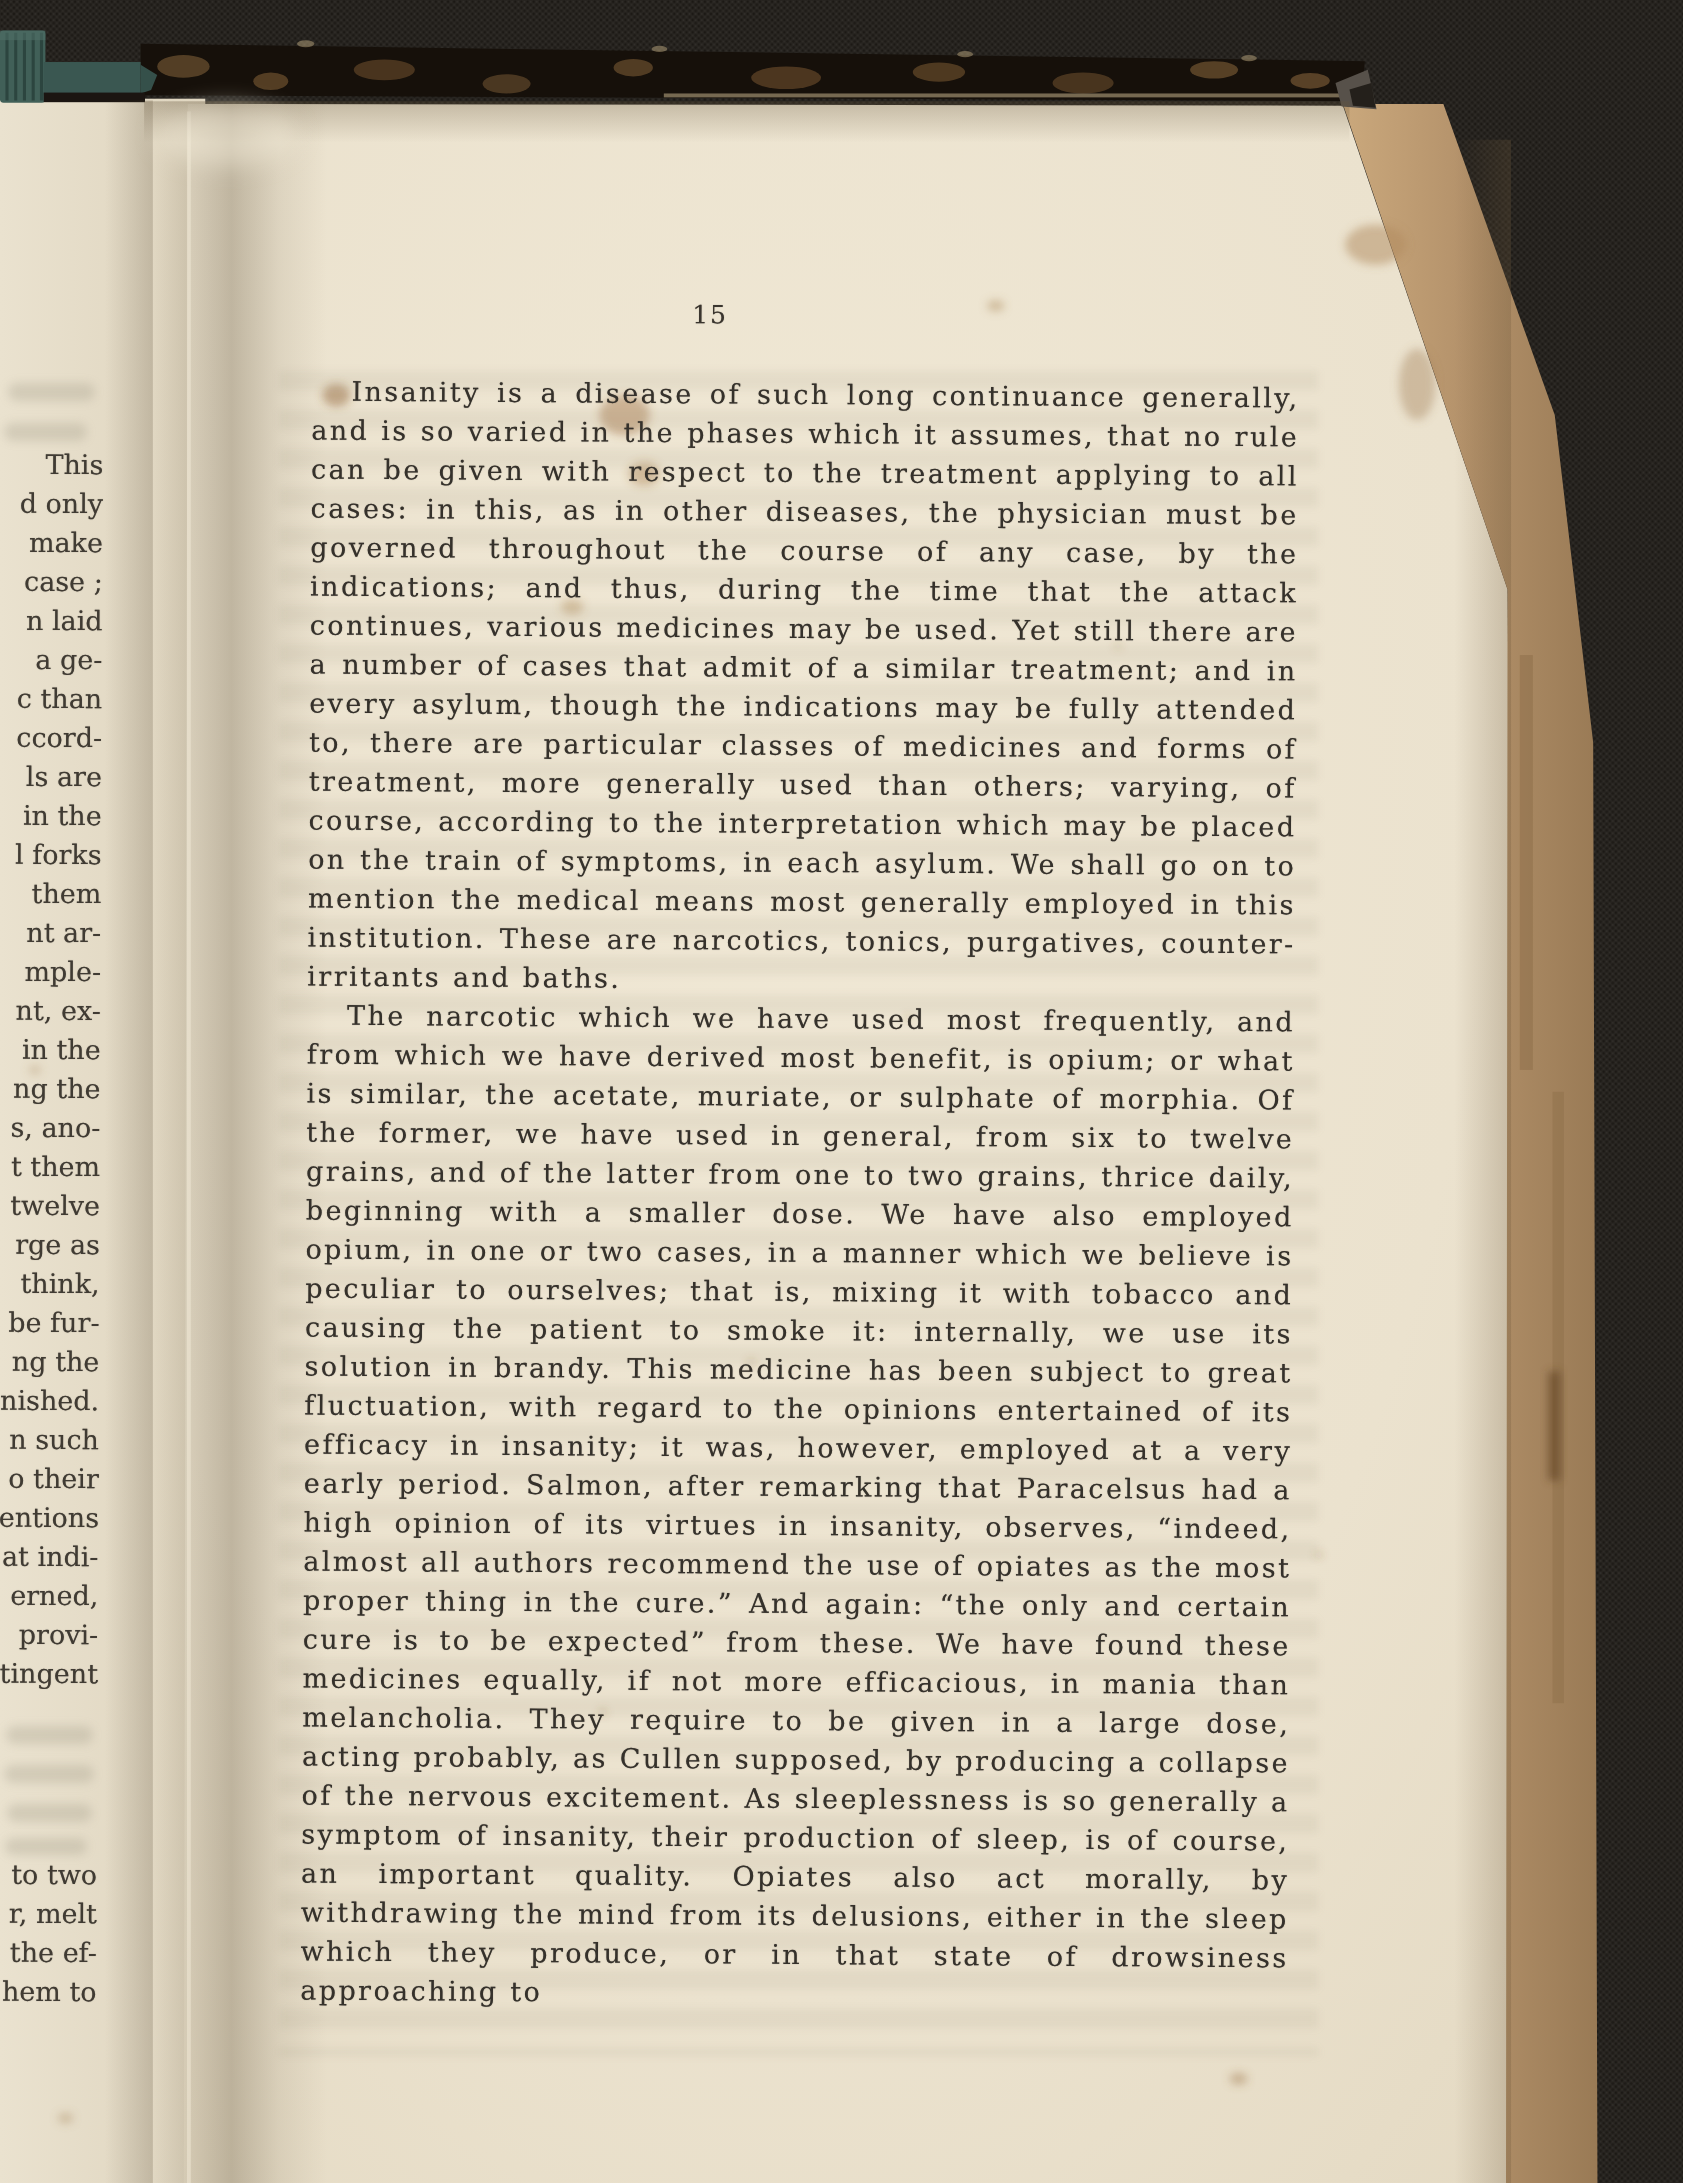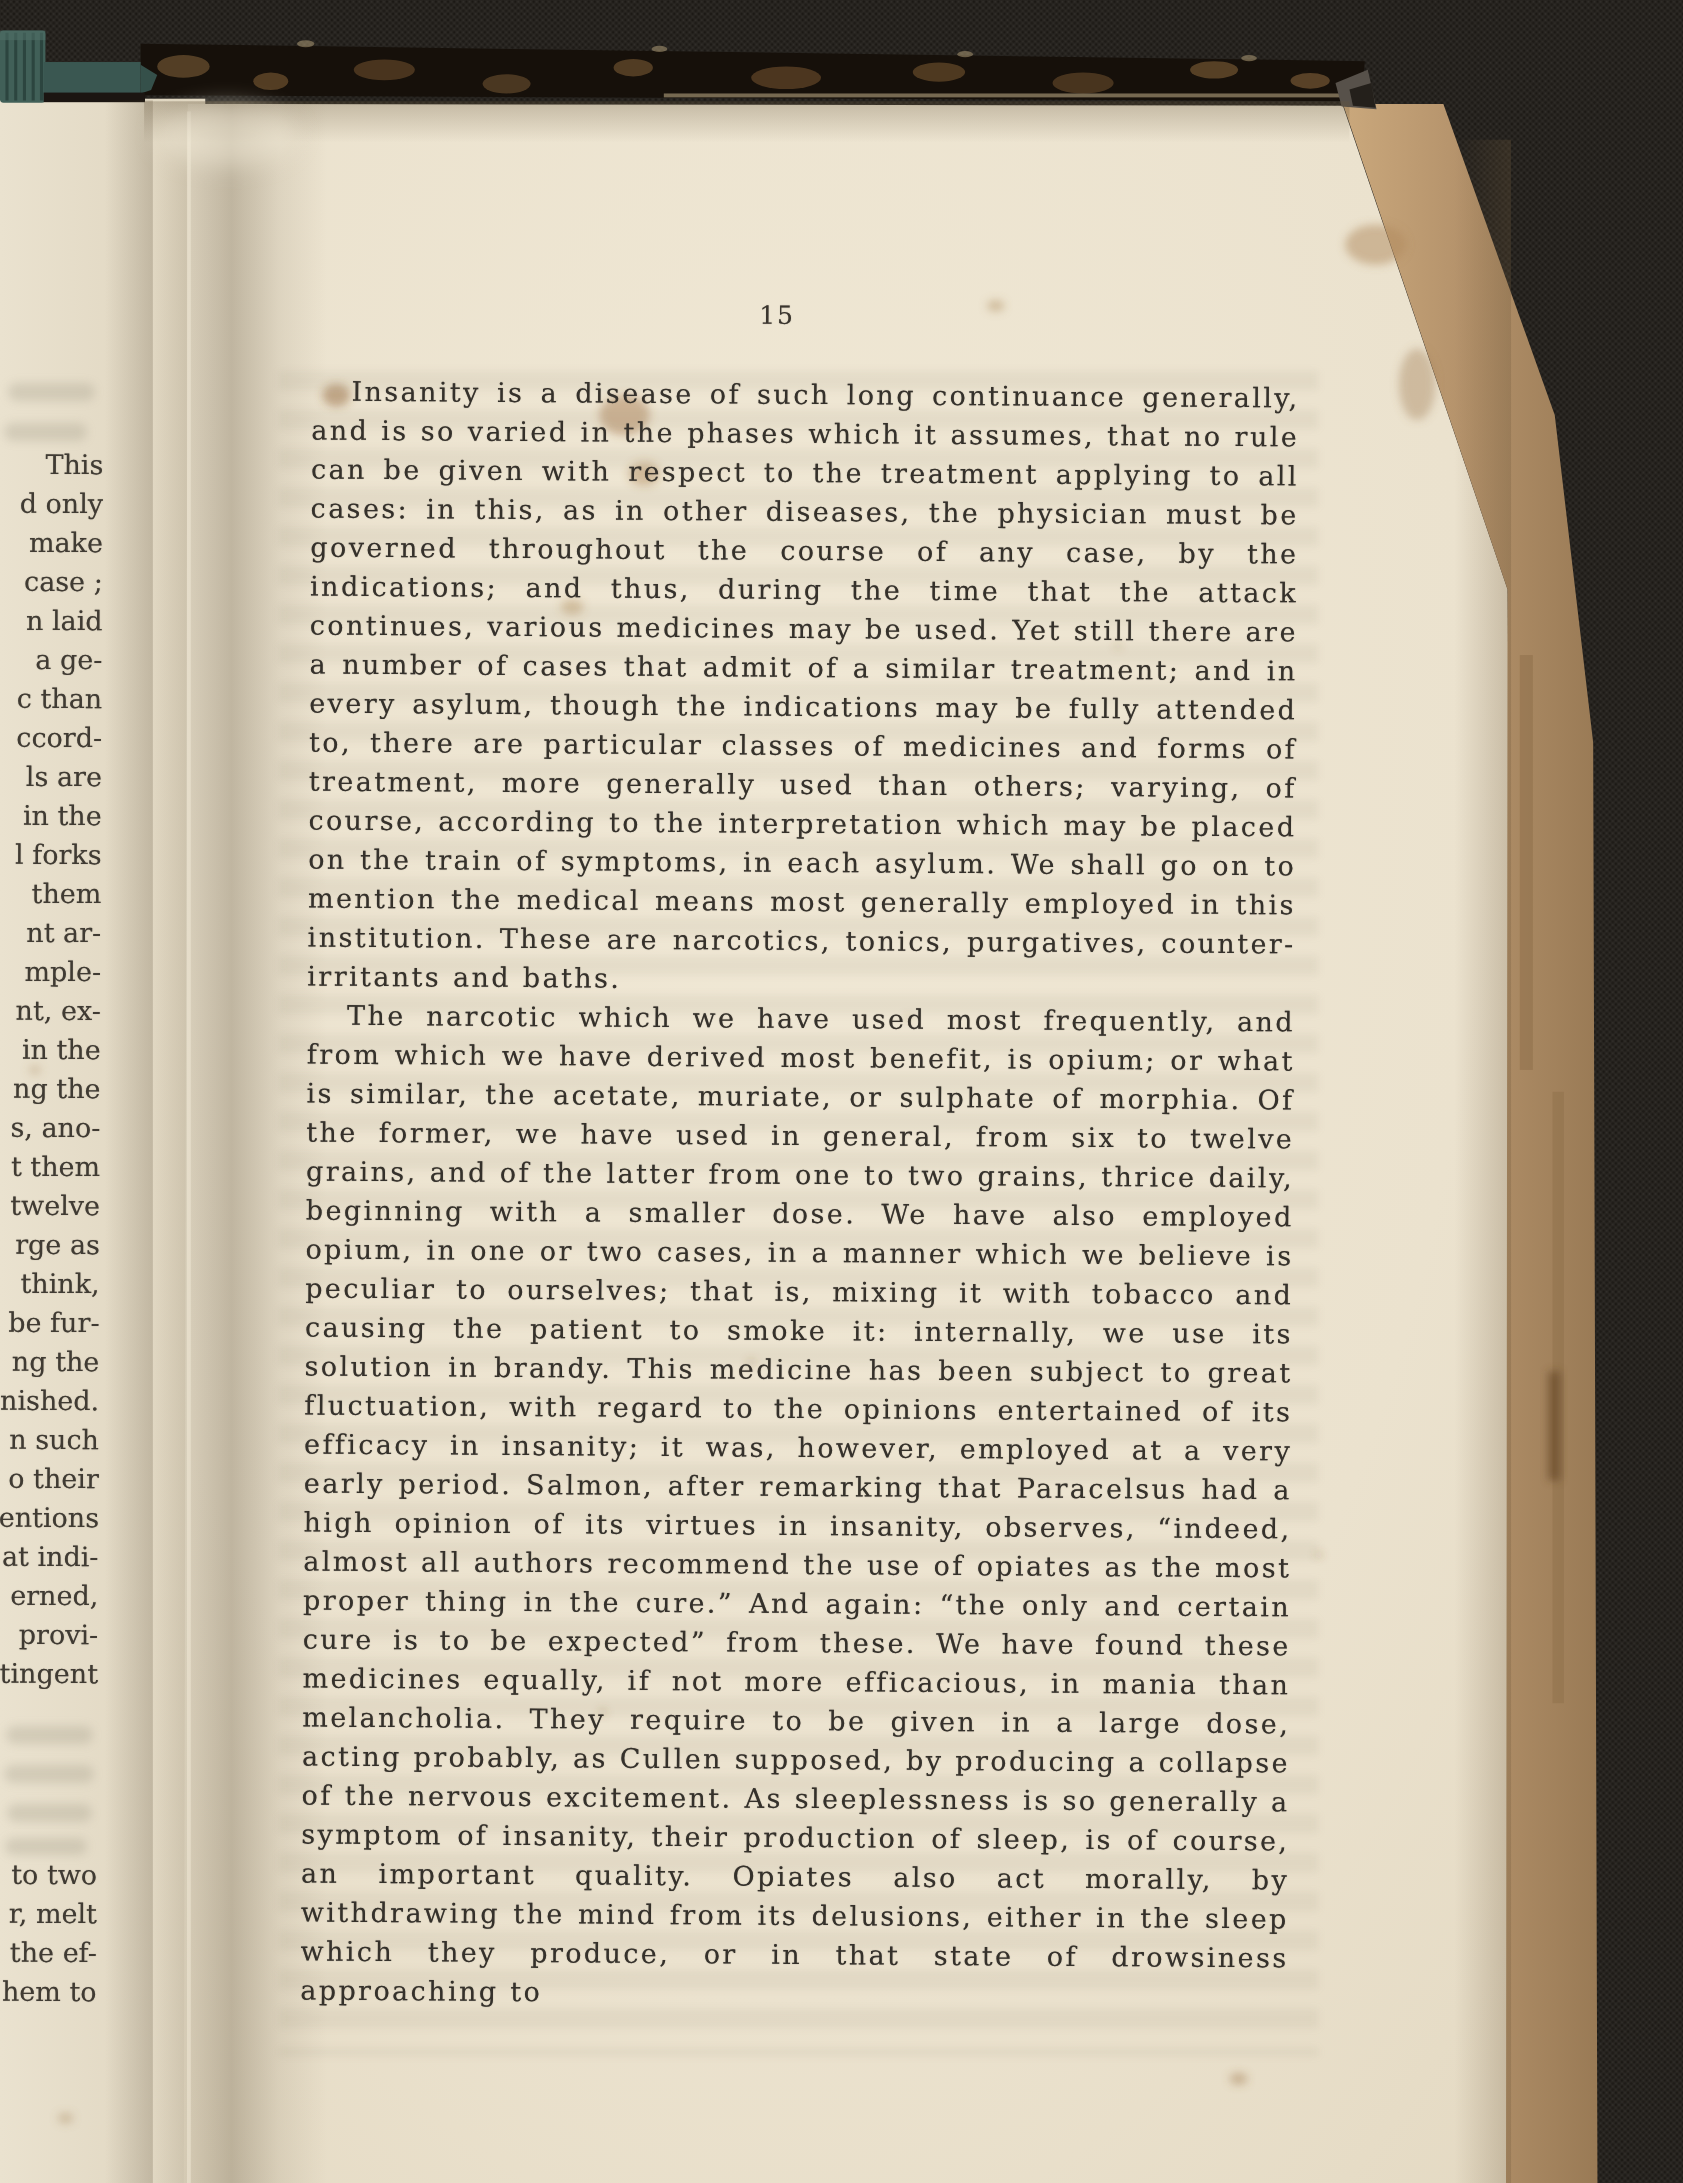--- a/index.html
+++ b/index.html
@@ -12,21 +12,21 @@
   
   .print-layer{
     position:absolute;left:0;top:0;width:1684px;height:2605px;
     transform:rotate(0.4deg);transform-origin:797px 1179px;
   }
   .frag-layer{
     position:absolute;left:0;top:0;width:1684px;height:2605px;
     transform:rotate(0.25deg);transform-origin:52px 1223px;
   }
   .page-number{
-    position:absolute;left:710px;top:301px;width:122px;
+    position:absolute;left:643px;top:301px;width:122px;
     text-align:center;
     font-size:25px;color:#3a352e;letter-spacing:1.7px;
     text-shadow:0 0 0.9px rgba(58,53,46,.55);
   }
   .text-block{
     position:absolute;left:306px;top:375px;width:988px;
     font-size:27px;line-height:39px;color:#35312b;
     text-align:justify;letter-spacing:2.4px;word-spacing:0.9px;
     text-shadow:0 0 0.9px rgba(53,49,43,.6);
   }

